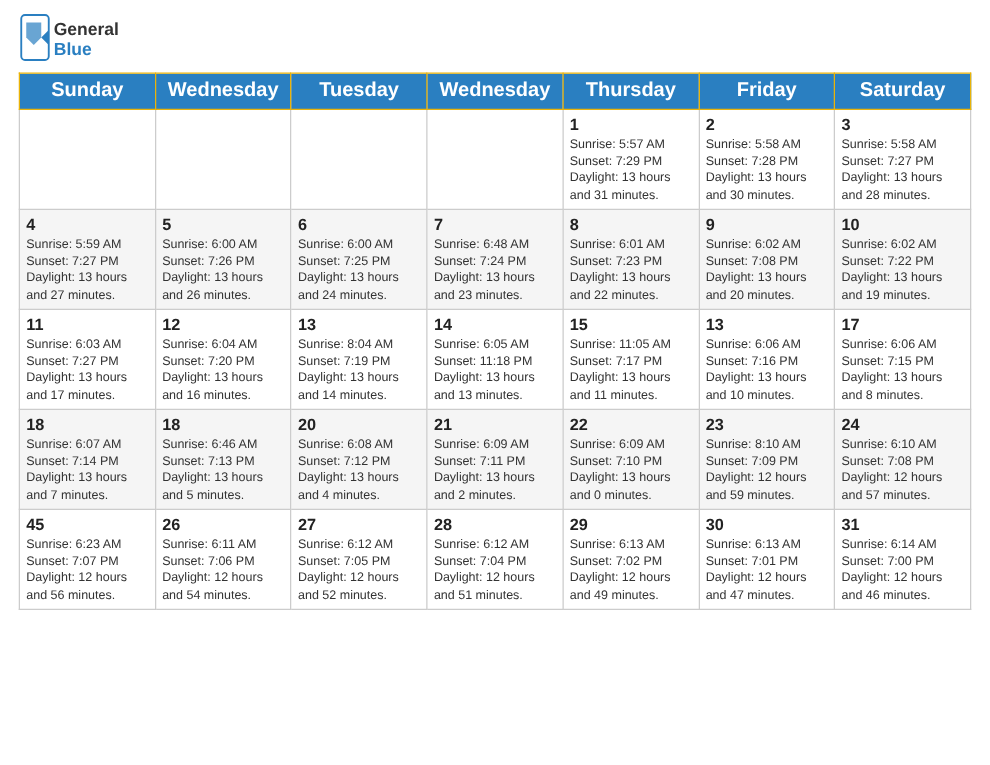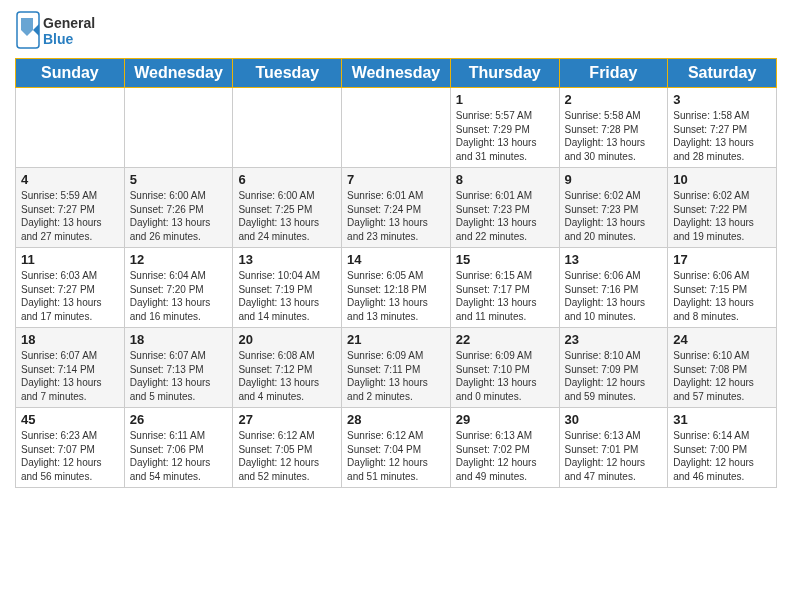--- a/index.html
+++ b/index.html
@@ -123,21 +123,21 @@
         </td>
         <td>
           <div class="day-num">2</div>
           <div class="day-info">Sunrise: 5:58 AM
 Sunset: 7:28 PM
 Daylight: 13 hours
 and 30 minutes.</div>
         </td>
         <td>
           <div class="day-num">3</div>
-          <div class="day-info">Sunrise: 1:58 AM
+          <div class="day-info">Sunrise: 5:58 AM
 Sunset: 7:27 PM
 Daylight: 13 hours
 and 28 minutes.</div>
         </td>
       </tr>
       <tr>
         <td>
           <div class="day-num">4</div>
           <div class="day-info">Sunrise: 5:59 AM
 Sunset: 7:27 PM
@@ -153,36 +153,36 @@
         </td>
         <td>
           <div class="day-num">6</div>
           <div class="day-info">Sunrise: 6:00 AM
 Sunset: 7:25 PM
 Daylight: 13 hours
 and 24 minutes.</div>
         </td>
         <td>
           <div class="day-num">7</div>
-          <div class="day-info">Sunrise: 6:01 AM
+          <div class="day-info">Sunrise: 6:48 AM
 Sunset: 7:24 PM
 Daylight: 13 hours
 and 23 minutes.</div>
         </td>
         <td>
           <div class="day-num">8</div>
           <div class="day-info">Sunrise: 6:01 AM
 Sunset: 7:23 PM
 Daylight: 13 hours
 and 22 minutes.</div>
         </td>
         <td>
           <div class="day-num">9</div>
           <div class="day-info">Sunrise: 6:02 AM
-Sunset: 7:23 PM
+Sunset: 7:08 PM
 Daylight: 13 hours
 and 20 minutes.</div>
         </td>
         <td>
           <div class="day-num">10</div>
           <div class="day-info">Sunrise: 6:02 AM
 Sunset: 7:22 PM
 Daylight: 13 hours
 and 19 minutes.</div>
         </td>
@@ -197,35 +197,35 @@
         </td>
         <td>
           <div class="day-num">12</div>
           <div class="day-info">Sunrise: 6:04 AM
 Sunset: 7:20 PM
 Daylight: 13 hours
 and 16 minutes.</div>
         </td>
         <td>
           <div class="day-num">13</div>
-          <div class="day-info">Sunrise: 10:04 AM
+          <div class="day-info">Sunrise: 8:04 AM
 Sunset: 7:19 PM
 Daylight: 13 hours
 and 14 minutes.</div>
         </td>
         <td>
           <div class="day-num">14</div>
           <div class="day-info">Sunrise: 6:05 AM
-Sunset: 12:18 PM
+Sunset: 11:18 PM
 Daylight: 13 hours
 and 13 minutes.</div>
         </td>
         <td>
           <div class="day-num">15</div>
-          <div class="day-info">Sunrise: 6:15 AM
+          <div class="day-info">Sunrise: 11:05 AM
 Sunset: 7:17 PM
 Daylight: 13 hours
 and 11 minutes.</div>
         </td>
         <td>
           <div class="day-num">13</div>
           <div class="day-info">Sunrise: 6:06 AM
 Sunset: 7:16 PM
 Daylight: 13 hours
 and 10 minutes.</div>
@@ -241,21 +241,21 @@
       <tr>
         <td>
           <div class="day-num">18</div>
           <div class="day-info">Sunrise: 6:07 AM
 Sunset: 7:14 PM
 Daylight: 13 hours
 and 7 minutes.</div>
         </td>
         <td>
           <div class="day-num">18</div>
-          <div class="day-info">Sunrise: 6:07 AM
+          <div class="day-info">Sunrise: 6:46 AM
 Sunset: 7:13 PM
 Daylight: 13 hours
 and 5 minutes.</div>
         </td>
         <td>
           <div class="day-num">20</div>
           <div class="day-info">Sunrise: 6:08 AM
 Sunset: 7:12 PM
 Daylight: 13 hours
 and 4 minutes.</div>

